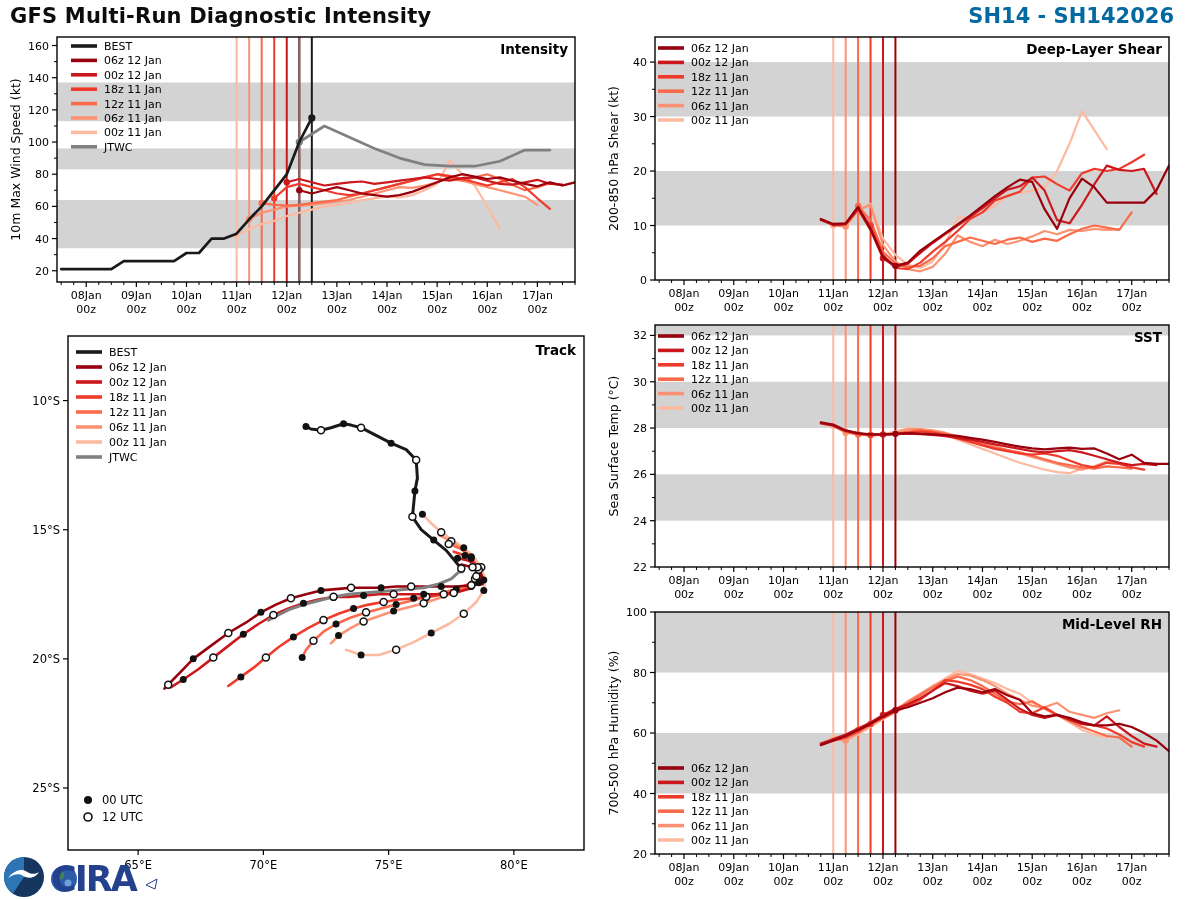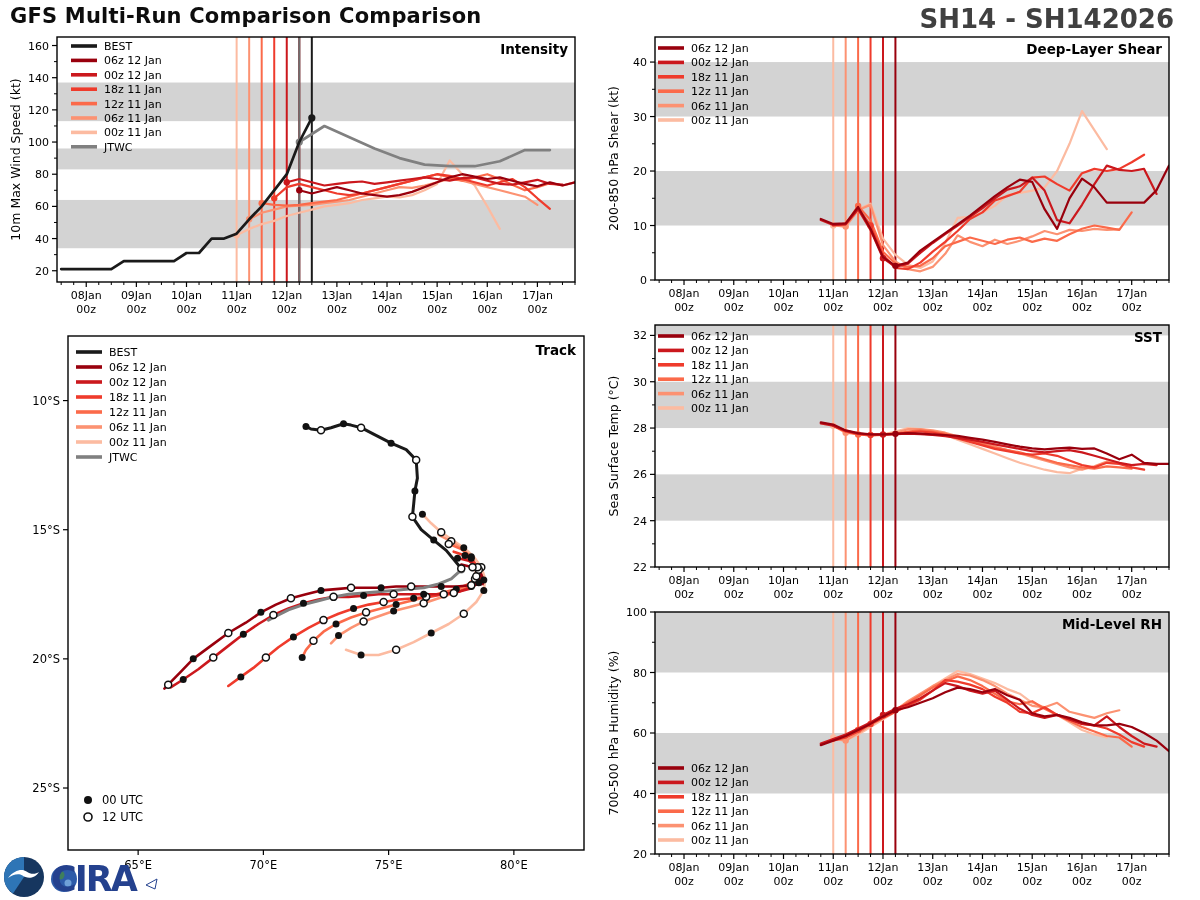--- a/index.html
+++ b/index.html
@@ -1,28 +1,28 @@
 <!DOCTYPE html>
 <html><head>
 <meta charset="utf-8">
 <style>
   html,body{margin:0;padding:0;background:#ffffff;}
   #app{position:relative;width:1200px;height:900px;background:#fff;
        font-family:"DejaVu Sans","Liberation Sans",sans-serif;overflow:hidden;}
   .hdr-left{position:absolute;left:10px;top:4px;font-size:21px;font-weight:bold;color:#0d0d0d;letter-spacing:0.2px;}
-  .hdr-right{position:absolute;right:26px;top:4px;font-size:26px;font-weight:bold;color:#404040;}
+  .hdr-right{position:absolute;right:26px;top:4px;font-size:21px;font-weight:bold;color:#0369a1;}
   #fig{position:absolute;left:0;top:0;}
   #fig text{font-family:"DejaVu Sans","Liberation Sans",sans-serif;fill:#000;}
   .logos{position:absolute;left:2px;top:855px;display:flex;align-items:flex-start;gap:3px;}
 </style>
 </head>
 <body>
 <div id="app">
 
-<div class="hdr-left">GFS Multi-Run Comparison Comparison</div>
+<div class="hdr-left">GFS Multi-Run Diagnostic Intensity</div>
 <div class="hdr-right">SH14 - SH142026</div>
 
 <svg id="fig" width="1200" height="900">
       <g>
         <clipPath id="clip-intensity">
           <rect x="57" y="37" width="518" height="245"></rect>
         </clipPath>
         <rect x="57" y="199.9579776756402" width="518" height="48.260013131976336" fill="#d3d3d3"></rect>
         <rect x="57" y="148.4806303348654" width="518" height="20.912672357189763" fill="#d3d3d3"></rect>
         <rect x="57" y="82.52527905449772" width="518" height="38.60801050558109" fill="#d3d3d3"></rect>

